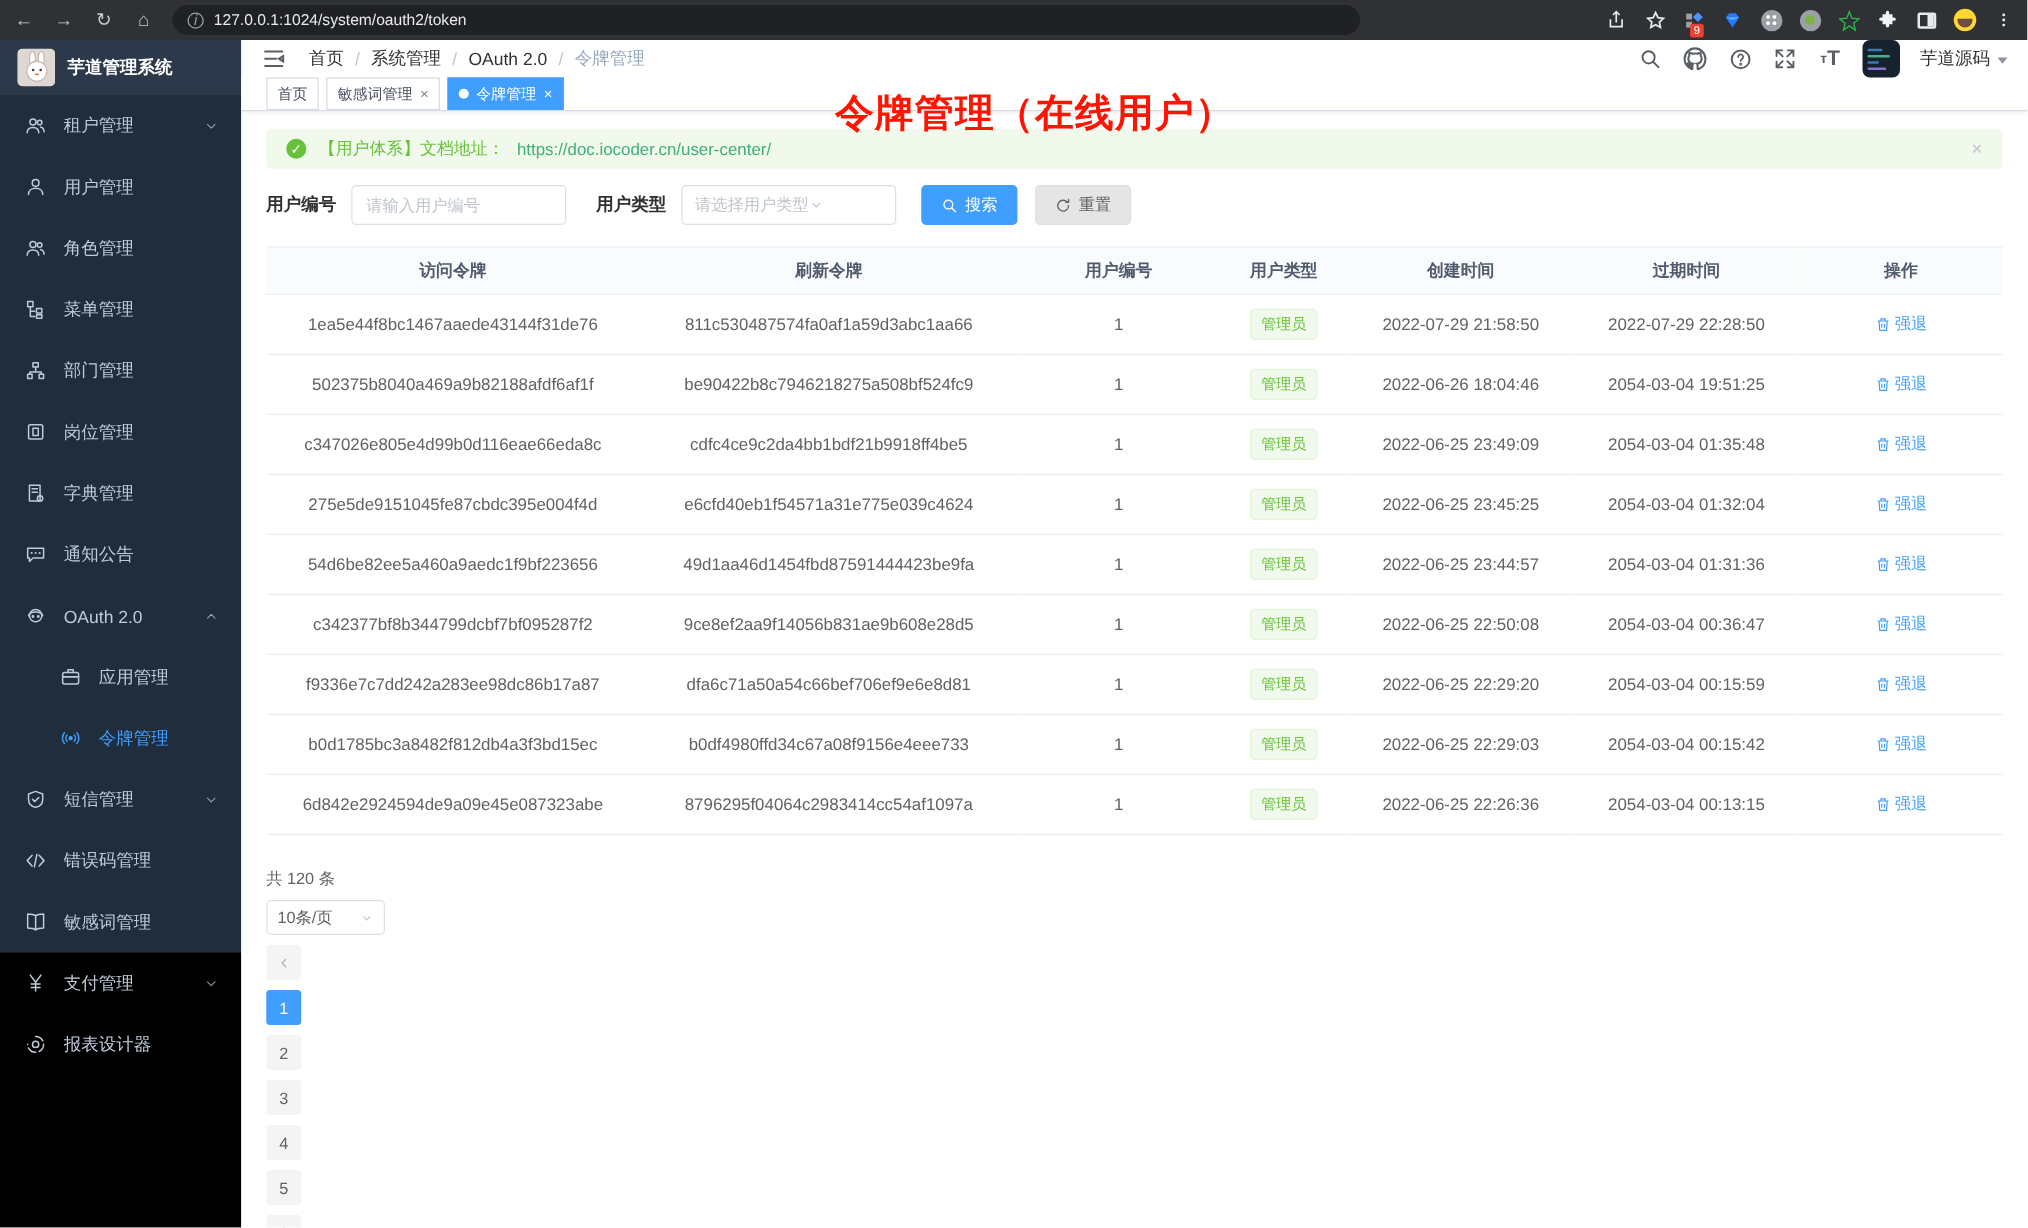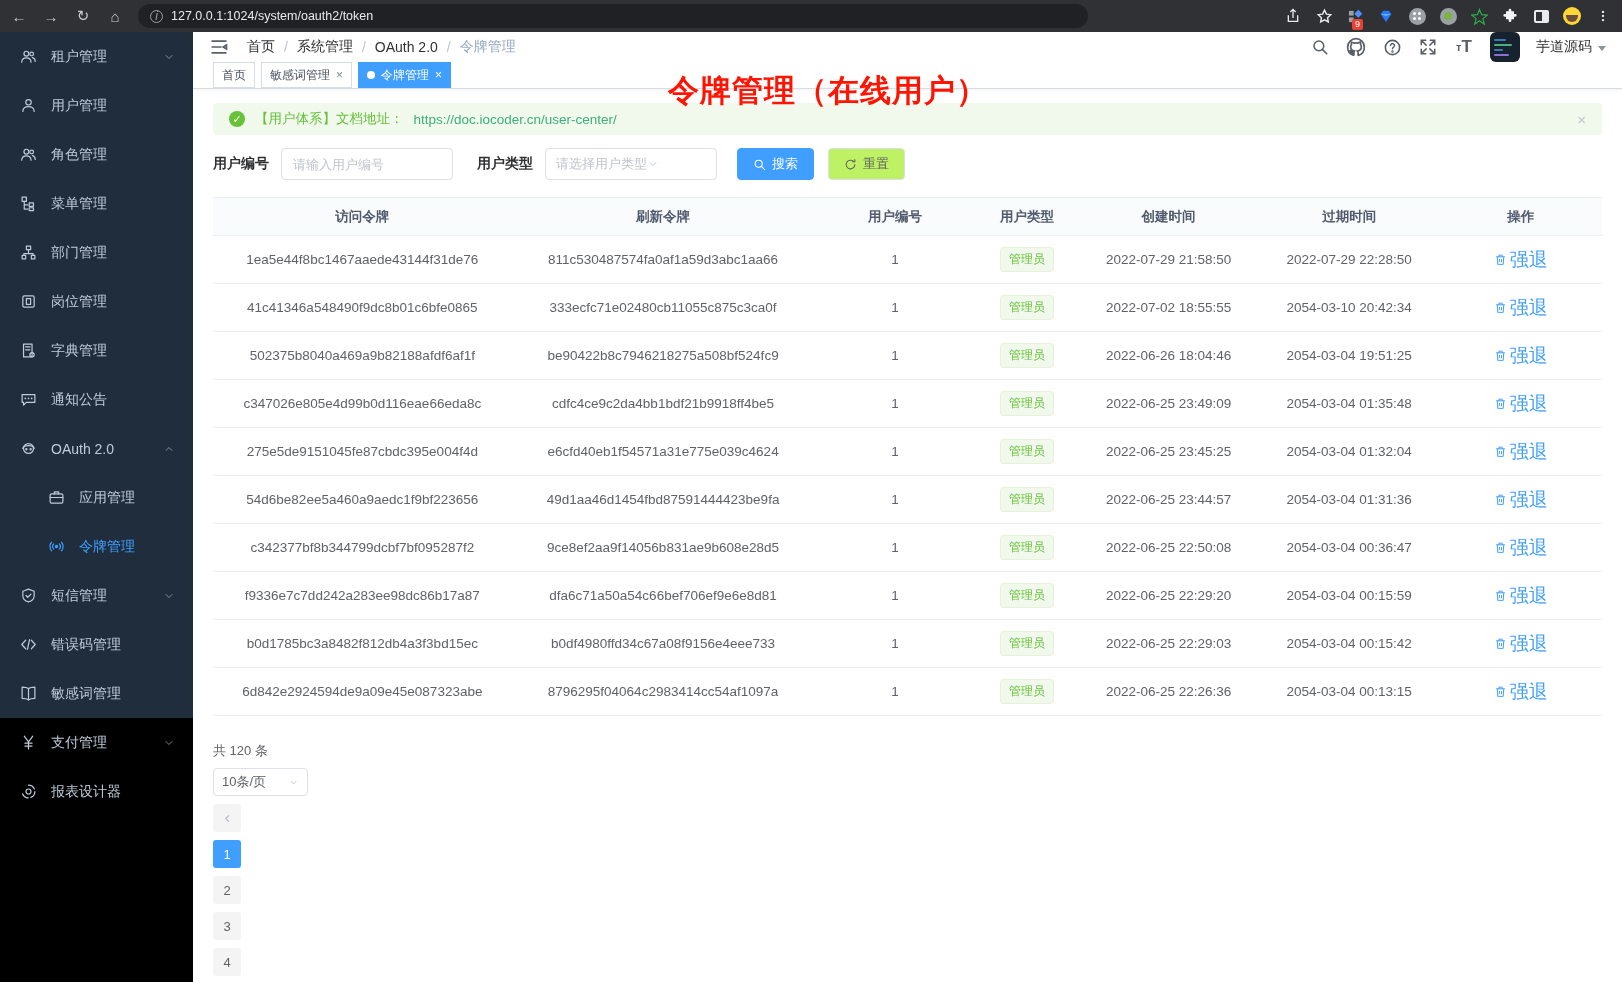--- a/index.html
+++ b/index.html
@@ -64,29 +64,29 @@
   .alert { height:32px; background:#f0f9eb; border-radius:4px; display:flex; align-items:center; padding:0 16px; gap:10px; font-size:13.5px; color:#67c23a; margin-bottom:13px; }
   .alert .chk { width:16px; height:16px; border-radius:50%; background:#67c23a; color:#fff; font-size:11px; display:flex; align-items:center; justify-content:center; flex:0 0 16px; }
   .alert a { color:#3eaf7c; text-decoration:none; }
   .alert .close { margin-left:auto; color:#c0c4cc; font-size:15px; cursor:pointer; }
   .filters { display:flex; align-items:center; gap:10px; margin-bottom:17px; }
   .flabel { font-size:14px; font-weight:bold; color:#303133; margin-right:2px; }
   .finput { width:172px; height:32px; border:1px solid #dcdfe6; border-radius:4px; font-size:13px; padding:0 11px; color:#606266; }
   .finput::placeholder { color:#c0c4cc; }
   .fselect { width:172px; height:32px; border:1px solid #dcdfe6; border-radius:4px; display:flex; align-items:center; padding:0 10px; font-size:13px; color:#c0c4cc; cursor:pointer; }
   .fselect svg { stroke:#c0c4cc; stroke-width:2; fill:none; }
-  .btn { height:32px; border-radius:4px; font-size:13px; display:inline-flex; align-items:center; gap:6px; padding:0 15px; cursor:pointer; border:1px solid #dcdfe6; background:#bef264; color:#606266; margin-left:4px; }
+  .btn { height:32px; border-radius:4px; font-size:13px; display:inline-flex; align-items:center; gap:6px; padding:0 15px; cursor:pointer; border:1px solid #dcdfe6; background:#e5e5e5; color:#606266; margin-left:4px; }
   .btn.primary { background:#409eff; border-color:#409eff; color:#fff; }
   .btn svg { stroke:currentColor; fill:none; stroke-width:2; stroke-linecap:round; }
   
   table { width:100%; border-collapse:collapse; table-layout:fixed; }
   thead th { background:#fafbfc; border-top:1px solid #ebeef5; border-bottom:1px solid #ebeef5; height:38px; font-size:13.5px; color:#515a6e; font-weight:bold; text-align:center; }
   tbody td { height:48px; border-bottom:1px solid #ebeef5; font-size:13.5px; color:#606266; text-align:center; white-space:nowrap; overflow:hidden; }
   .typebadge { display:inline-block; background:#f0f9eb; border:1px solid #e1f3d8; color:#67c23a; font-size:12px; border-radius:4px; padding:3px 8px; }
-  .oplink { color:#409eff; font-size:19px; text-decoration:none; display:inline-flex; align-items:center; gap:3px; cursor:pointer; }
+  .oplink { color:#409eff; font-size:13px; text-decoration:none; display:inline-flex; align-items:center; gap:3px; cursor:pointer; }
   .oplink svg { stroke:#409eff; fill:none; stroke-width:1.8; width:13px; height:13px; }
   
   .pager { display:flex; align-items:flex-start; justify-content:flex-end; gap:8px; margin-top:26px; font-size:13px; color:#606266;flex-direction:column; }
   .psel { width:95px; height:28px; border:1px solid #dcdfe6; border-radius:4px; display:flex; align-items:center; justify-content:space-between; padding:0 8px; color:#606266; cursor:pointer; margin-right:8px; }
   .psel svg { stroke:#c0c4cc; stroke-width:2; fill:none; }
   .pbtn { min-width:28px; height:28px; background:#f4f4f5; border-radius:3px; display:flex; align-items:center; justify-content:center; font-size:13px; color:#606266; cursor:pointer; border:none; }
   .pbtn.active { background:#409eff; color:#fff; }
   .pbtn.nav { color:#b4b9c2; }
   .goto { display:flex; align-items:center; gap:6px; margin-left:8px; }
   .ginput { width:40px; height:28px; border:1px solid #dcdfe6; border-radius:4px; text-align:center; font-size:13px; color:#606266; }
@@ -168,20 +168,34 @@
           <circle cx="12" cy="12" r="2"></circle>
           <circle cx="12" cy="19" r="2"></circle>
         </svg>
     </span>
   </div>
 </div>
 
 <div class="app">
 
   <aside class="sidebar">
+    <div class="logoband">
+      <div class="logoimg">
+        <svg width="30" height="30" viewBox="0 0 30 30">
+            <rect width="30" height="30" fill="#ded8d2"></rect>
+            <ellipse cx="12" cy="8" rx="2.4" ry="6" fill="#fff" stroke="#c9b8b0"></ellipse>
+            <ellipse cx="19" cy="8" rx="2.4" ry="6" fill="#fff" stroke="#c9b8b0"></ellipse>
+            <circle cx="15.5" cy="18" r="8" fill="#fff" stroke="#c9b8b0"></circle>
+            <circle cx="12.5" cy="17" r="1" fill="#333"></circle>
+            <circle cx="18.5" cy="17" r="1" fill="#333"></circle>
+            <path d="M14 20q1.5 1.5 3 0" stroke="#d2691e" fill="none"></path>
+          </svg>
+      </div>
+      <span class="logotitle">芋道管理系统</span>
+    </div>
     <nav class="menu-top">
       <div class="mi">
         <svg class="ic" viewBox="0 0 24 24">
             <circle cx="9" cy="8" r="3.4"></circle>
             <path d="M2.5 20c0-4 3-6 6.5-6s6.5 2 6.5 6"></path>
             <circle cx="16.5" cy="8.5" r="2.6"></circle>
             <path d="M17.5 13.6c2.4.5 4 2.4 4 5.4"></path>
           </svg>
         <span class="ml">租户管理</span>
         <svg class="arr" viewBox="0 0 24 24">
@@ -451,36 +465,20 @@
               <td>
                 <a class="oplink">
                   <svg viewBox="0 0 24 24">
                     <path d="M4 7h16M9 7V4h6v3M6 7l1 14h10l1-14M10 11v6M14 11v6"></path>
                   </svg>
                   <span>强退</span>
                 </a>
               </td>
             </tr>
 
-            <tr>
-              <td>41c41346a548490f9dc8b01c6bfe0865</td>
-              <td>333ecfc71e02480cb11055c875c3ca0f</td>
-              <td>1</td>
-              <td><span class="typebadge">管理员</span></td>
-              <td>2022-07-02 18:55:55</td>
-              <td>2054-03-10 20:42:34</td>
-              <td>
-                <a class="oplink">
-                  <svg viewBox="0 0 24 24">
-                    <path d="M4 7h16M9 7V4h6v3M6 7l1 14h10l1-14M10 11v6M14 11v6"></path>
-                  </svg>
-                  <span>强退</span>
-                </a>
-              </td>
-            </tr>
 
             <tr>
               <td>502375b8040a469a9b82188afdf6af1f</td>
               <td>be90422b8c7946218275a508bf524fc9</td>
               <td>1</td>
               <td><span class="typebadge">管理员</span></td>
               <td>2022-06-26 18:04:46</td>
               <td>2054-03-04 19:51:25</td>
               <td>
                 <a class="oplink">

